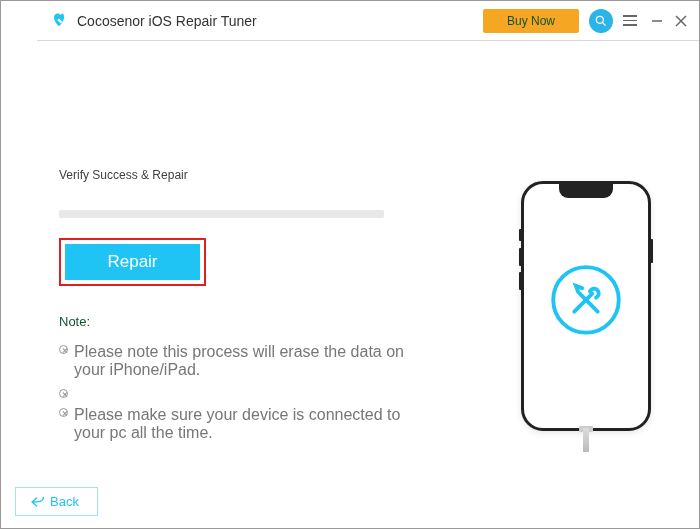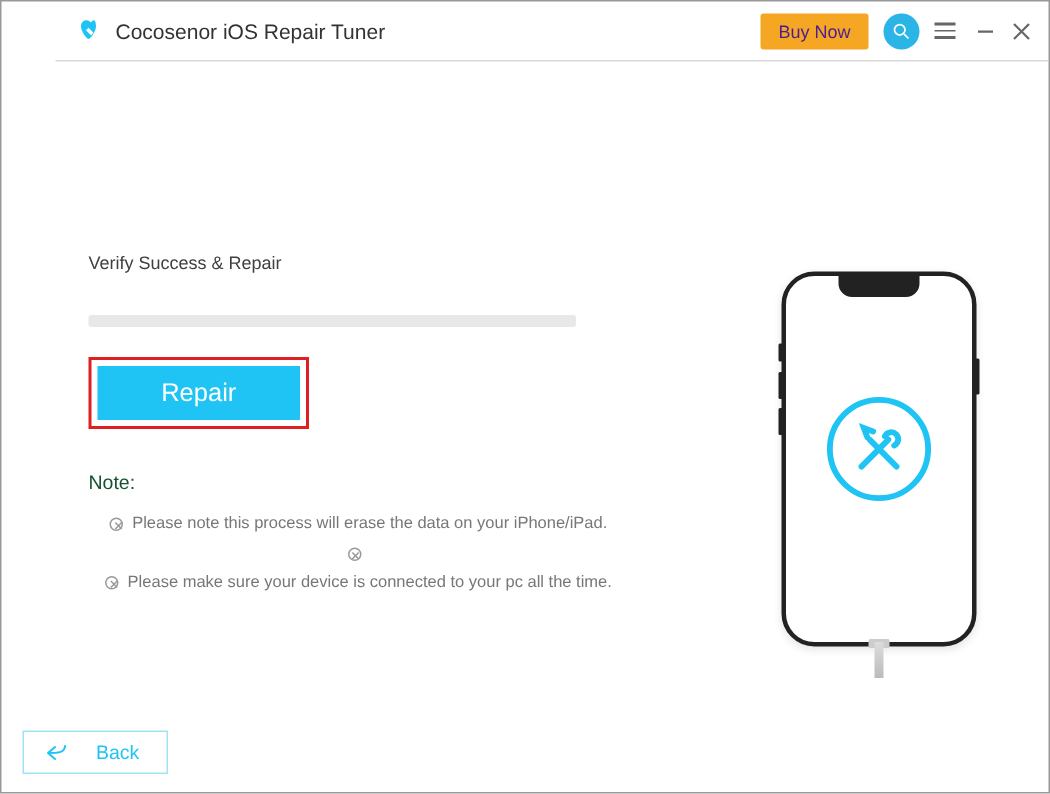--- a/index.html
+++ b/index.html
@@ -20,24 +20,24 @@
     margin-left: 36px;
   }
   .app-logo {
     width: 20px; height: 20px;
     margin-right: 8px;
   }
   .app-title { font-size: 14px; color: #333; flex: 0 0 auto; }
   .titlebar-spacer { flex: 1; }
   .buy-now {
     background: #f5a623;
-    color: #4c1d95;
+    color: #14532d;
     border: none;
     font-size: 12px;
-    padding: 5px 12px;
+    padding: 5px 24px;
     border-radius: 2px;
     cursor: pointer;
     margin-right: 10px;
   }
   .help-circle {
     width: 24px; height: 24px;
     border-radius: 50%;
     background: #2ab5e6;
     display: flex; align-items: center; justify-content: center;
     cursor: pointer;
@@ -108,26 +108,25 @@
     width: 135px;
     height: 36px;
     cursor: pointer;
   }
   .note-label {
     color: #14532d;
     font-size: 13px;
     margin-bottom: 14px;
   }
   .note-line {
-    font-size: 11px;
+    font-size: 16px;
     color: #777;
     margin-bottom: 8px;
     display: flex;
     align-items: flex-start;
-    justify-content: center;
   }
   .note-bullet {
     width: 9px; height: 9px;
     border: 1px solid #999;
     border-radius: 50%;
     margin-right: 6px;
     margin-top: 2px;
     position: relative;
     flex-shrink: 0;
   }
@@ -196,21 +195,21 @@
     left: 14px;
     bottom: 12px;
     border: 1px solid #9fe3f5;
     background: #fff;
     color: #1fc4f4;
     font-size: 13px;
     padding: 6px 18px 6px 14px;
     cursor: pointer;
     display: flex;
     align-items: center;
-    gap: 18px;
+    gap: 4px;
   }
 </style>
 </head>
 <body>
 
 <div class="titlebar">
   <span class="app-logo">
     <svg viewBox="0 0 24 24" width="20" height="20">
         <path fill="#1fc4f4" d="M17 3c-1.5 0-2.6 1-3.3 1.8C13 3.8 11.9 3 10.4 3 7.9 3 6 5 6 7.8c0 4.4 4.8 10.2 6 10.2s6-5.8 6-10.2C18 5 17 3 17 3z"></path>
         <path fill="#fff" d="M10 11l2-2 4 4-2 2-4-4z"></path>

